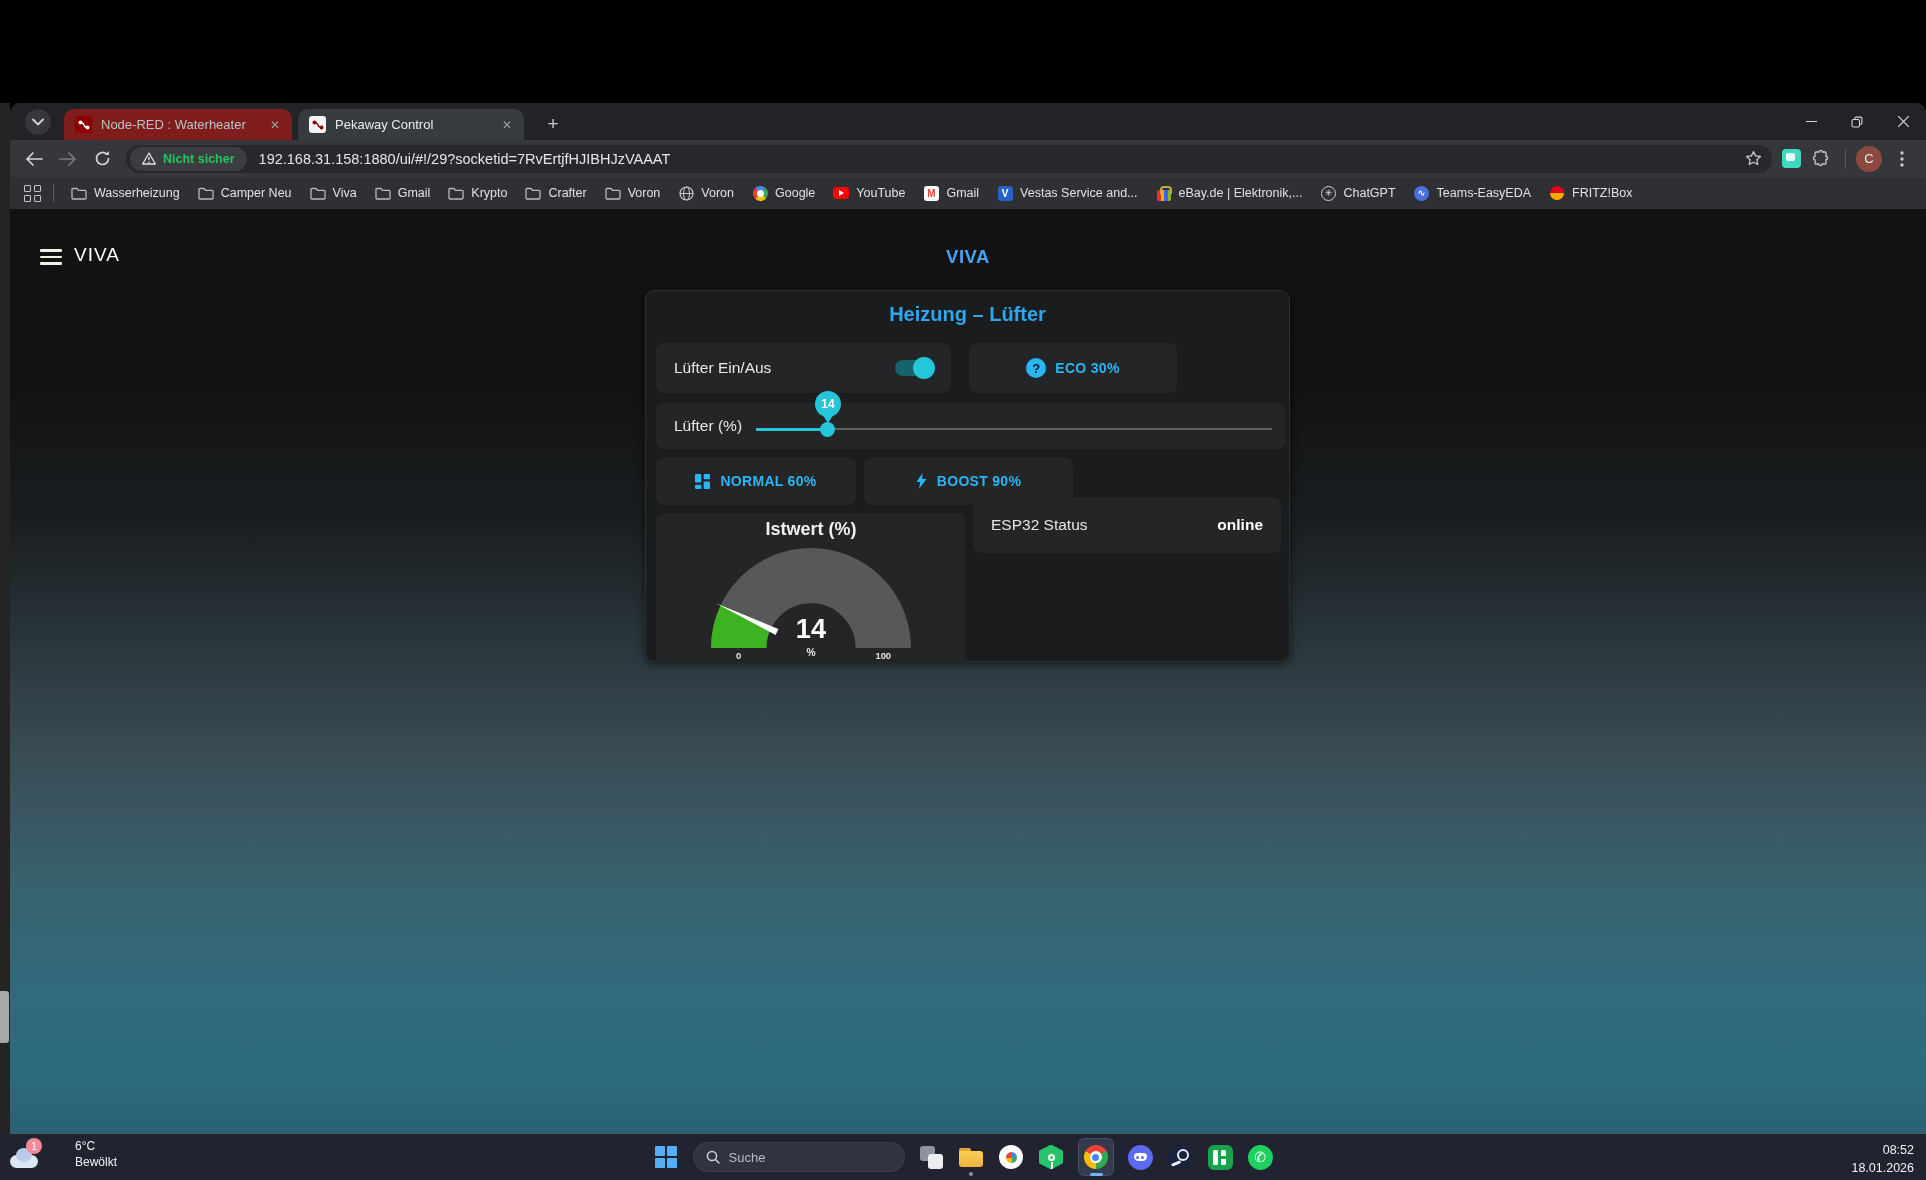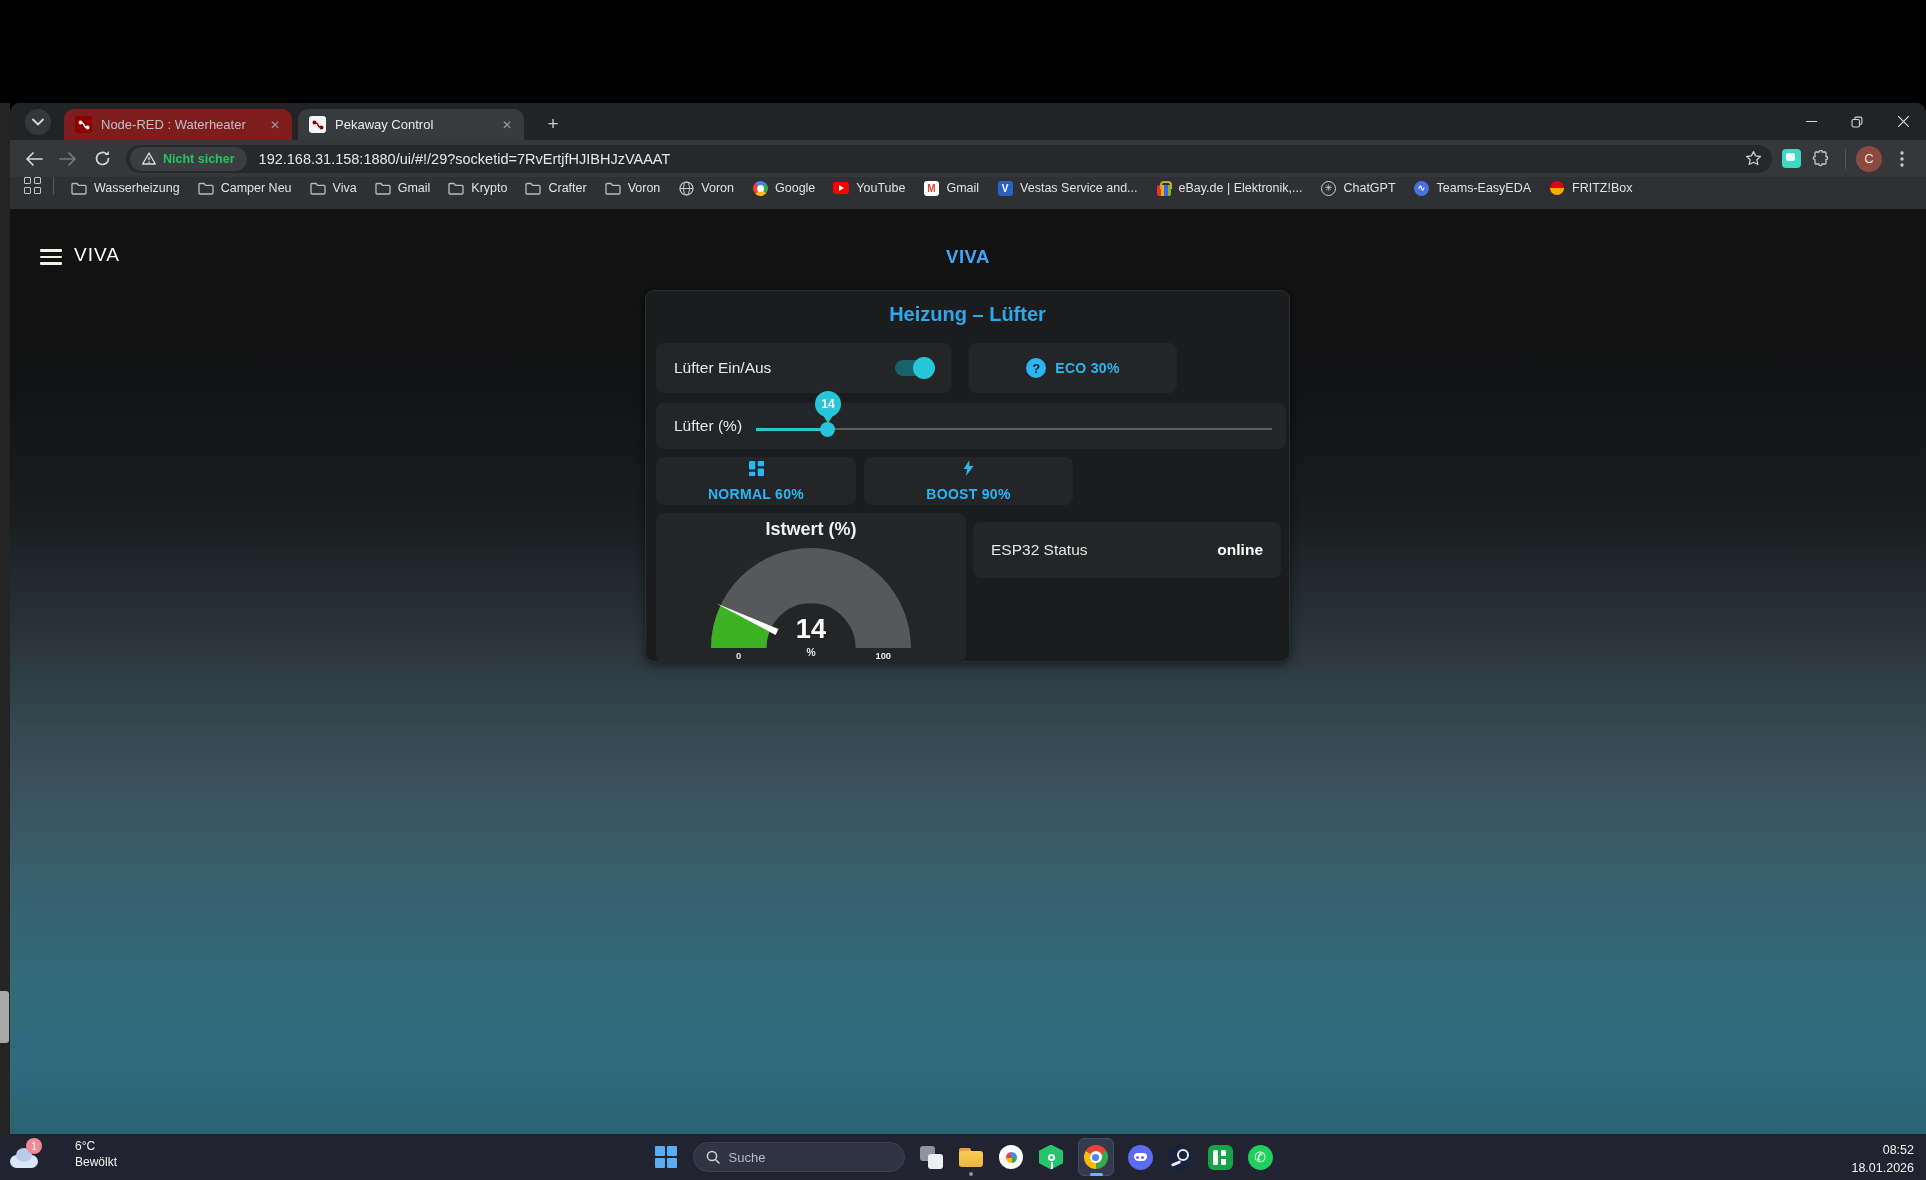--- a/index.html
+++ b/index.html
@@ -39,21 +39,21 @@
   .url { font-size:14.5px; color:#e4e6e9; white-space:nowrap; overflow:hidden; flex:1; }
   .star { margin-left:auto; flex:none; width:26px; display:flex; justify-content:center; cursor:pointer; }
   .ext-teal { width:19px; height:19px; border-radius:4px; background:#3fd8c2; position:relative; flex:none; cursor:pointer; }
   .ext-teal::after { content:''; position:absolute; left:4px; top:4px; width:9px; height:8px; border-radius:2px; background:#eafffb; }
   .tool-divider { width:1px; height:20px; background:#55585c; margin:0 4px; }
   .avatar { width:26px; height:26px; border-radius:50%; background:#8a4a3f; color:#f3e5e1;
             display:flex; align-items:center; justify-content:center; font-size:13px; cursor:pointer; }
 
   
   .bookbar { position:absolute; top:74px; left:0; right:0; height:32px; background:#2e3034;
-             display:flex; align-items:flex-start; padding:0 10px; gap:0; }
+             display:flex; align-items:center; padding:0 10px; gap:0; }
   .appsgrid { display:grid; grid-template-columns:7px 7px; grid-gap:3px; margin:0 8px 0 4px; cursor:pointer; }
   .appsgrid i { width:7px; height:7px; border:1.6px solid #c3c6c9; border-radius:1px; }
   .bb-divider { width:1px; height:18px; background:#55585c; margin:0 8px 0 4px; }
   .bm { display:flex; align-items:center; gap:7px; padding:3px 9px; border-radius:6px;
         font-size:12.5px; color:#dfe2e5; white-space:nowrap; cursor:pointer; }
   .ic16 { width:16px; height:16px; display:flex; align-items:center; justify-content:center; flex:none; }
   .sq { width:15px; height:15px; border-radius:3px; display:flex; align-items:center; justify-content:center;
         font-weight:bold; font-size:10px; }
   .g-ring { width:15px; height:15px; border-radius:50%;
             background:conic-gradient(from -45deg,#4285f4 0 25%,#34a853 25% 50%,#fbbc05 50% 75%,#ea4335 75%); position:relative; }
@@ -100,27 +100,27 @@
   .p-slider { left:10px; top:112px; width:630px; height:46px; }
   .p-slider .lbl { position:absolute; left:18px; top:14px; font-size:15.5px; color:#e8e8e8; }
   .track { position:absolute; left:100px; top:25px; width:516px; height:2px; background:#5c5e60; }
   .track-fill { position:absolute; left:100px; top:24.5px; width:72px; height:3px; background:#26c6da; }
   .thumb { position:absolute; left:164px; top:19px; width:15px; height:15px; border-radius:50%; background:#26c6da; cursor:pointer; }
   .balloon { position:absolute; left:159px; top:-12px; width:26px; height:26px; border-radius:50%; background:#26c6da;
              color:#fff; font-size:12px; font-weight:bold; display:flex; align-items:center; justify-content:center; z-index:3; }
   .balloon::after { content:''; position:absolute; top:23px; left:7px; border:6px solid transparent;
                     border-top:9px solid #26c6da; border-bottom:none; }
 
-  .p-btn { top:166px; height:48px; display:flex; align-items:center; justify-content:center; gap:10px; cursor:pointer;flex-direction:column; }
+  .p-btn { top:166px; height:48px; display:flex; align-items:center; justify-content:center; gap:10px; cursor:pointer; }
   .p-normal { left:10px; width:200px; }
   .p-boost { left:218px; width:209px; }
 
   .p-gauge { left:10px; top:222px; width:310px; height:150px; text-align:center; }
   .gauge-title { margin-top:6px; color:#f0f0f0; font-size:18px; font-weight:bold; }
-  .p-esp { left:327px; top:231px; width:308px; height:56px; display:flex; align-items:center; padding:0 18px; }
+  .p-esp { left:327px; top:206px; width:308px; height:56px; display:flex; align-items:center; padding:0 18px; }
   .p-esp .lbl { font-size:15.5px; color:#e6e6e6; }
   .p-esp .val { margin-left:auto; font-size:15.5px; font-weight:bold; color:#fff; }
 
   
   .taskbar { position:absolute; left:0; bottom:0; width:1926px; height:46px; background:#212430; }
   .weather { position:absolute; left:8px; top:4px; display:flex; gap:9px; align-items:center; cursor:pointer; }
   .cloud { position:relative; width:34px; height:24px; margin-top:8px; }
   .cloud::before { content:''; position:absolute; left:2px; bottom:2px; width:28px; height:13px; border-radius:8px; background:#dce7f5; }
   .cloud::after { content:''; position:absolute; left:8px; bottom:8px; width:16px; height:14px; border-radius:50%; background:#b9cdea; }
   .wbadge { position:absolute; left:18px; top:-8px; width:16px; height:16px; border-radius:50%; background:#f08a96;

